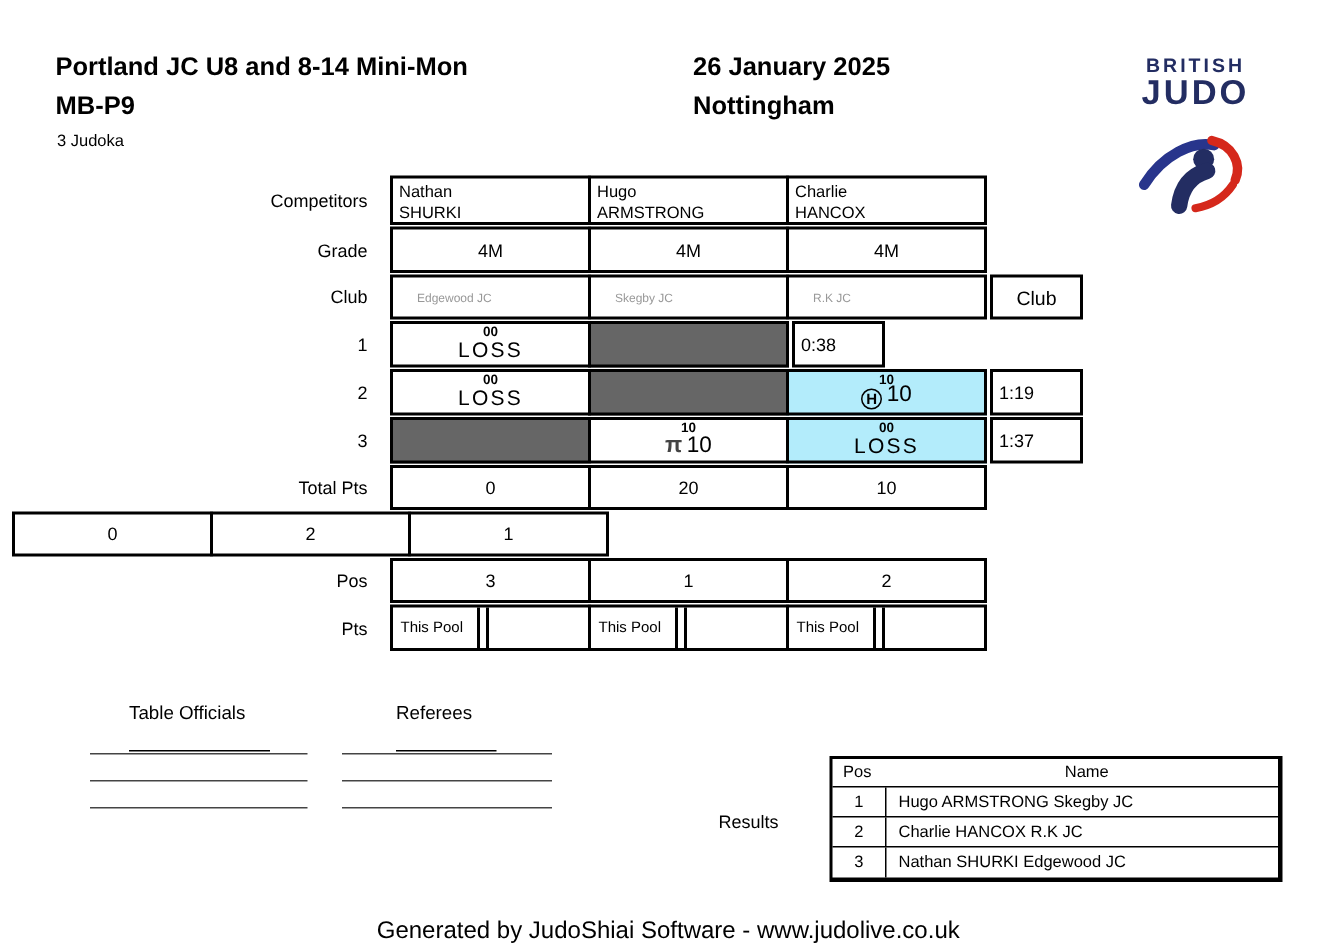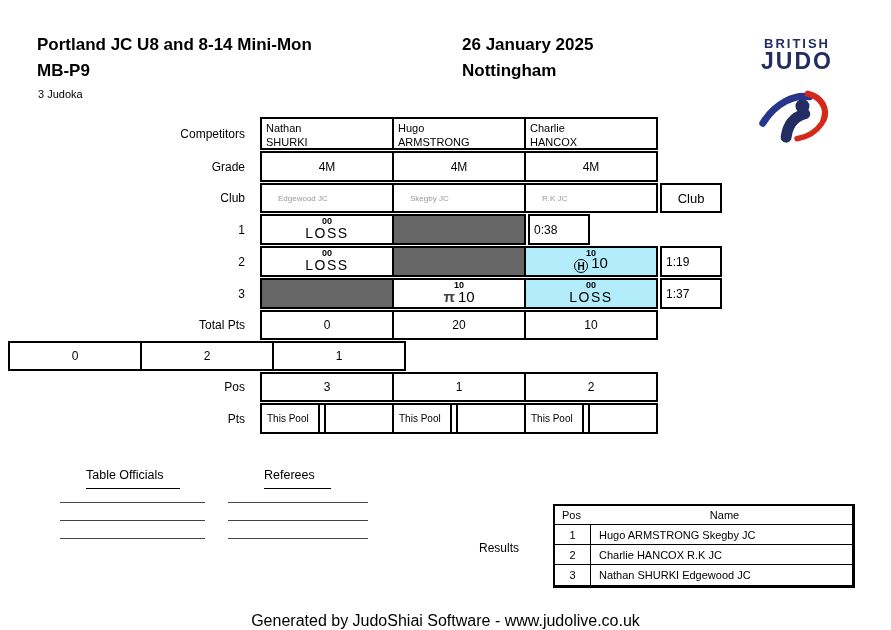--- a/index.html
+++ b/index.html
@@ -49,21 +49,21 @@
     vertical-align:-2px; margin-right:3px;
   }
   .pi-sym { font-weight:700; color:#444; margin-right:3px; }
   .pool-box {
     position:absolute; left:0; top:0; bottom:0; width:58px; border-right:2px solid #000;
     display:flex; align-items:center; padding-left:5px; font-size:10px;
   }
   .pool-box2 { position:absolute; left:62px; top:0; bottom:0; width:0; border-left:2px solid #000; }
   
   .sig-head { position:absolute; font-size:12.5px; }
-  .sig-head span { border-bottom:1px solid #000; padding-bottom:6px; padding-right:16px; }
+  .sig-head span { border-bottom:1px solid #000; padding-bottom:18px; padding-right:16px; }
   .sig-line { position:absolute; height:0; border-top:1.5px solid #444; }
   
   .res-label { position:absolute; left:479px; top:541px; font-size:12px; }
   .res-table {
     position:absolute; left:553px; top:504px; width:302px;
     border:2px solid #000; border-right-width:3px; border-bottom-width:3px; font-size:11px; background:#fff;
   }
   .res-hrow { display:flex; height:19px; border-bottom:1px solid #000; align-items:center; }
   .res-pos-h { width:42px; padding-left:7px; }
   .res-name-h { flex:1; text-align:center; }

